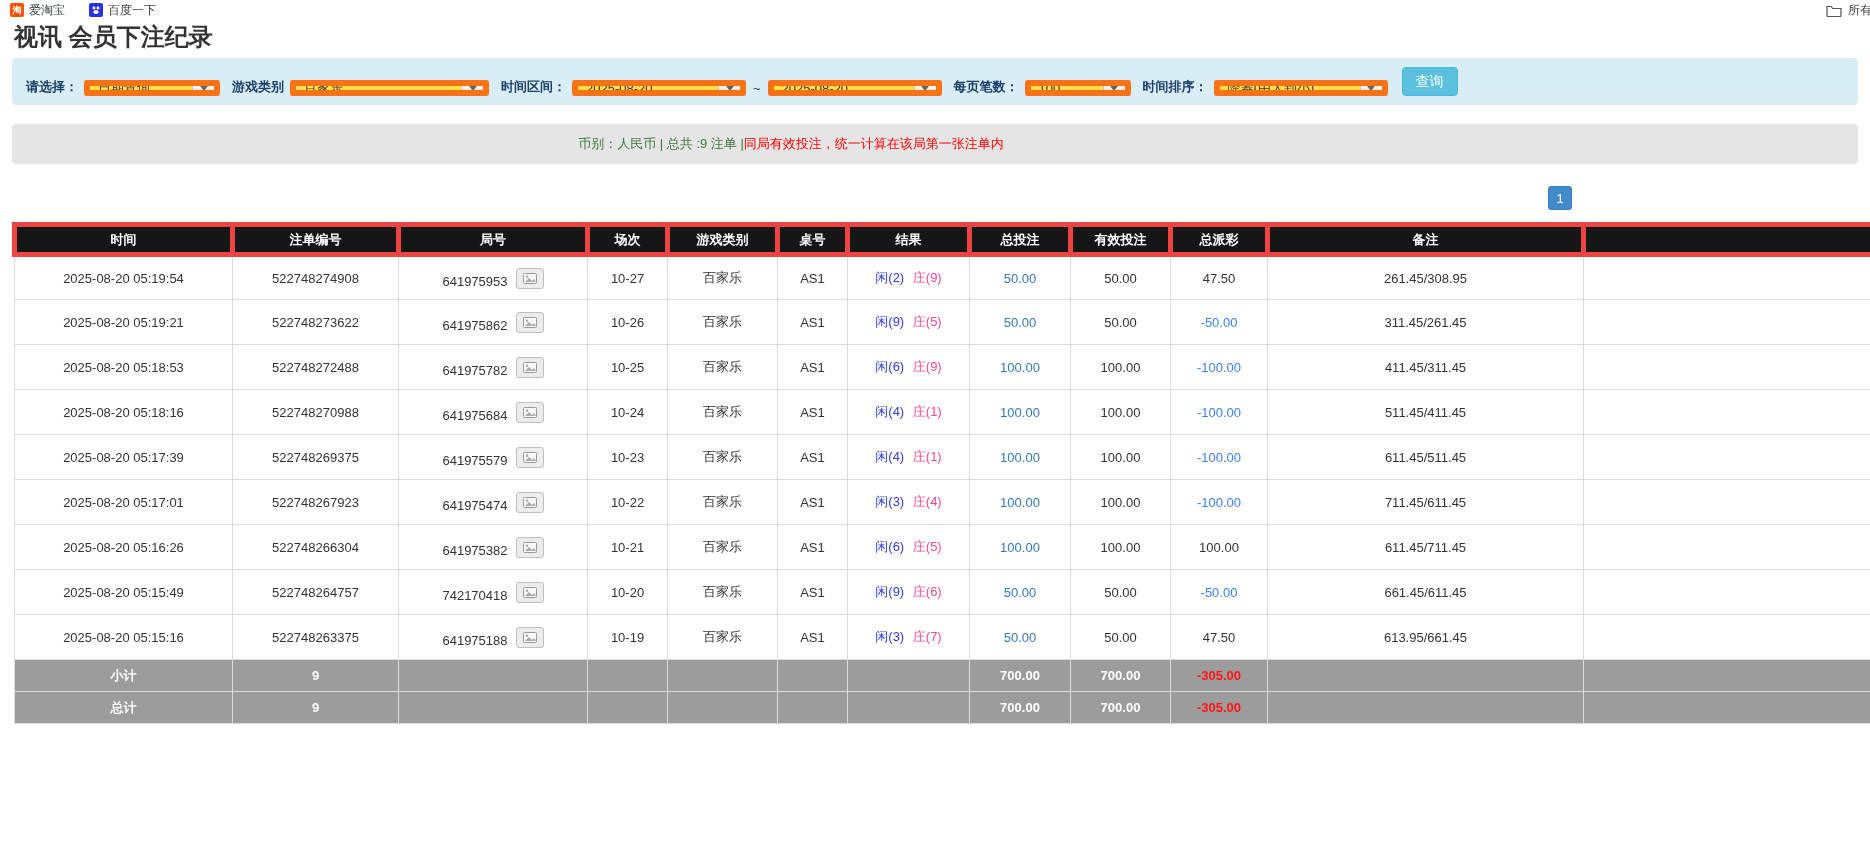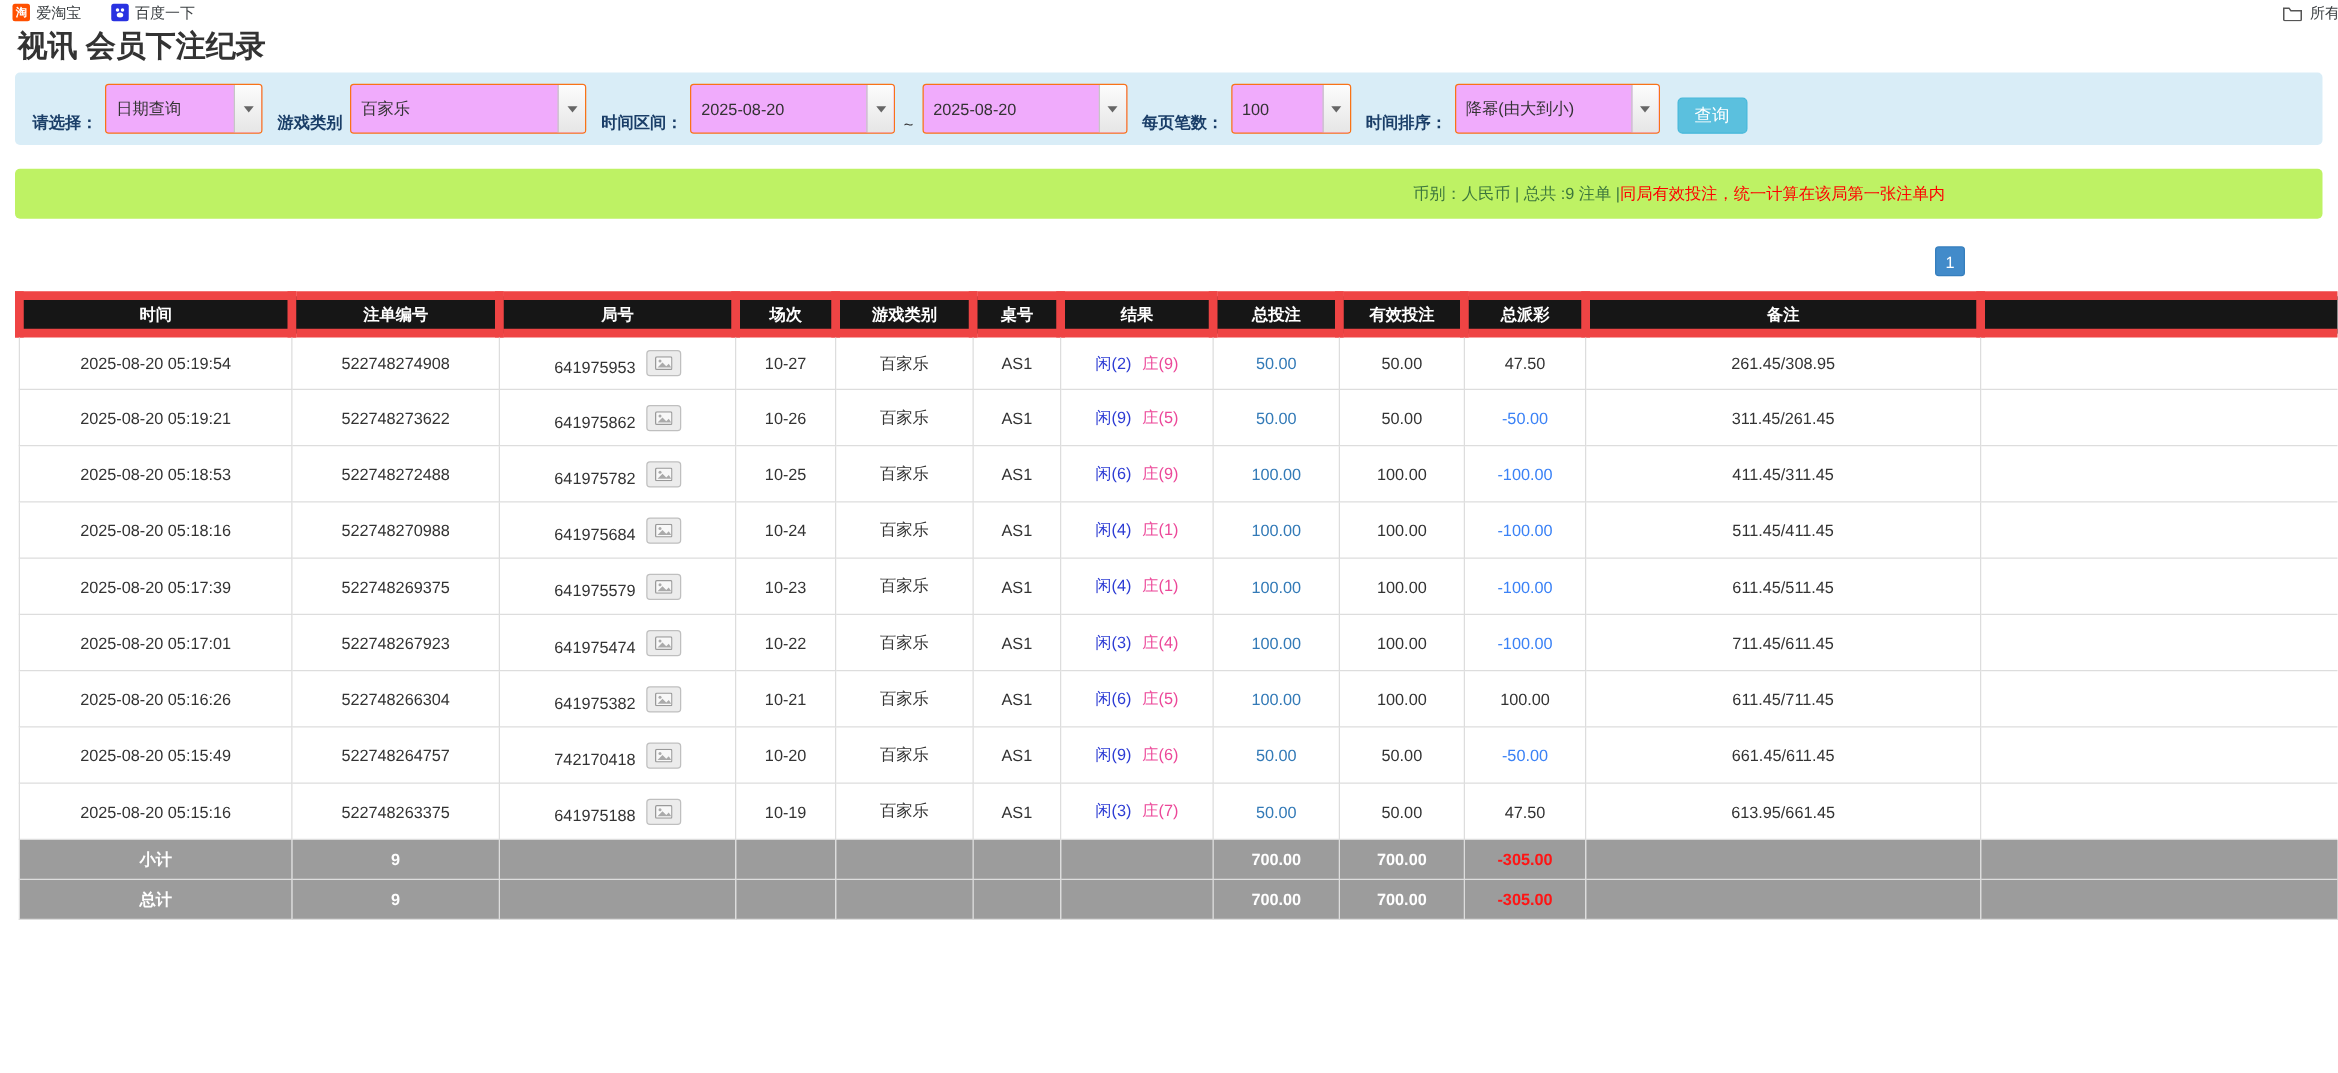--- a/index.html
+++ b/index.html
@@ -17,52 +17,52 @@
   .bm-ico.baidu{background:#2932e1}
   .bm-all{position:absolute;left:1826px;top:2px;display:flex;align-items:center;gap:6px;cursor:pointer}
 
   .page-title{margin:1px 0 0 14px;font-size:24px;font-weight:bold;color:#333}
 
   
   .filter-bar{margin:5px 12px 0;background:#d9edf7;border-radius:4px;padding:9px 12px;
               display:flex;align-items:flex-end;font-size:13px}
   .f-label{font-weight:bold;color:#1a3e68;margin:0 6px 0 12px;white-space:nowrap}
   .f-label.first{margin-left:2px}
-  .combo{display:inline-flex;height:40px;background:#f0abfc;border:1px solid #f97316;
+  .combo{display:inline-flex;height:16px;background:#fde047;border:6px solid #f97316;
          border-radius:3px;overflow:hidden;flex:0 0 auto}
   .combo input{border:none;outline:none;padding:0 8px;font-size:13px;color:#333;
                font-family:inherit;background:transparent}
   .combo-arrow{width:22px;border-left:1px solid #c6c6c6;
                background:linear-gradient(#fcfcfc,#e6e6e6);display:flex;align-items:center;
                justify-content:center;cursor:pointer}
   .caret{width:0;height:0;border-left:4px solid transparent;border-right:4px solid transparent;
          border-top:5px solid #666}
   .w-select{width:102px}.w-game{width:165px}.w-date{width:140px}.w-size{width:72px}.w-sort{width:140px}
   .tilde{margin:0 7px;color:#333}
   .btn-search{margin-left:14px;height:29px;padding:0 13px;background:#5bc0de;
               border:1px solid #46b8da;border-radius:4px;color:#fff;font-size:14px;
               cursor:pointer;font-family:inherit}
 
   
-  .summary-bar{margin:19px 12px 0;background:#bef264;border-radius:4px;padding:11px 14px;
-               font-size:13px;color:#3c763d;display:flex;justify-content:flex-end;
+  .summary-bar{margin:19px 12px 0;background:#e5e5e5;border-radius:4px;padding:11px 14px;
+               font-size:13px;color:#3c763d;display:flex;justify-content:center;
                align-items:center}
   .summary-notice{color:#f00;margin-right:288px;white-space:nowrap}
 
   
   .pager{margin:22px 12px 0;text-align:right;padding-right:286px;height:24px}
   .page-btn{display:inline-block;min-width:24px;height:24px;line-height:23px;background:#428bca;
             border:1px solid #357ebd;color:#fff;font-size:13px;text-align:center;
             border-radius:3px;text-decoration:none;cursor:pointer}
 
   
   table.records{margin:12px 0 0 12px;border-collapse:collapse;table-layout:fixed;
                 width:1884px;font-size:13px}
   .records th{background:#161616;color:#fff;font-weight:bold;height:30px;
-              border:7px solid #ef4444;text-align:center;padding:0 4px}
+              border:5px solid #ef4444;text-align:center;padding:0 4px}
   .records tbody td{height:45px;border:1px solid #ddd;text-align:center;padding:0 4px;
               background:#fff;color:#333}
   .records tfoot td{height:32px;border:1px solid #ddd;text-align:center;padding:0 4px;
               background:#9c9c9c;color:#fff;font-weight:bold}
   .round-wrap{display:inline-flex;align-items:flex-end;gap:8px}
   .icon-btn{width:28px;height:21px;background:#ececec;border:1px solid #bfbfbf;border-radius:3px;
             display:inline-flex;align-items:center;justify-content:center;cursor:pointer;padding:0}
   .player{color:#2d3cd4}
   .banker{color:#ec4899;margin-left:5px}
   .bet-link{color:#337ab7;text-decoration:none;cursor:pointer}

